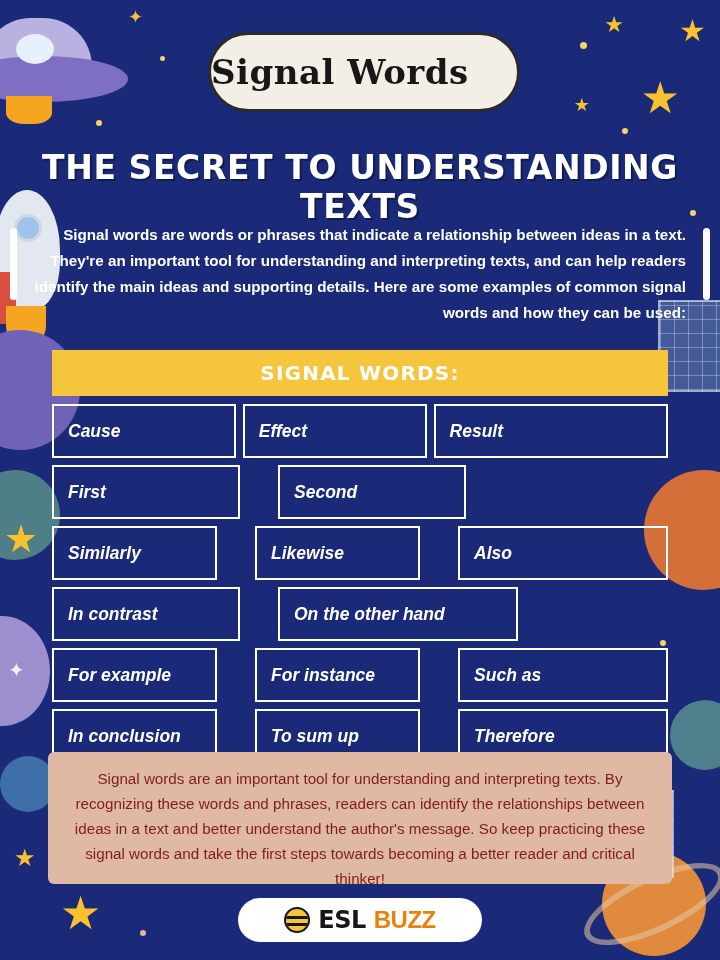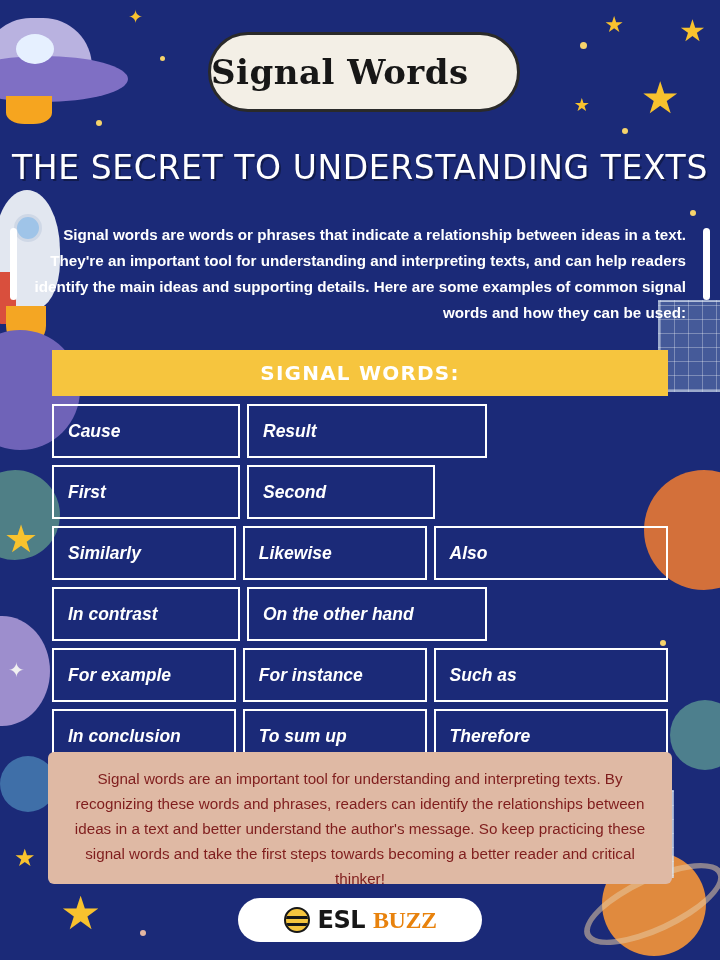--- a/index.html
+++ b/index.html
@@ -76,21 +76,21 @@
     color: #171717;
     letter-spacing: .5px;
   }
 
   .subtitle {
     position: absolute;
     left: 0; top: 148px; width: 720px;
     text-align: center;
     color: #ffffff;
     font-family: "DejaVu Sans", sans-serif;
-    font-weight: 400;
+    font-weight: 700;
     font-size: 33px;
     letter-spacing: .6px;
     text-shadow: 2px 2px 0 rgba(0,0,0,.35);
     z-index: 6;
   }
 
   .intro {
     position: absolute;
     left: 34px; top: 222px; width: 652px;
     color: #ffffff;
@@ -139,21 +139,21 @@
     padding-left: 14px;
     color: #ffffff;
     font-weight: 700;
     font-size: 17.5px;
     overflow: hidden;
     white-space: nowrap;
   }
   .cell.c0 { width: 188px; }
   .cell.c1 { width: 188px; margin-left: 7px; }
   .cell.c2 { width: 240px; margin-left: 7px; }
-  .table-row + .table-row { margin-top: 7px; }
+  .table-row + .table-row { margin-top: 7px; gap: 31px; }
   .table-row.first { margin-top: 8px; }
 
   
   .conclusion {
     position: absolute;
     left: 48px; top: 752px;
     width: 624px; height: 132px;
     background: #dfb9a4;
     border-radius: 6px;
     padding: 14px 20px 0 20px;
@@ -192,21 +192,21 @@
     height: 3px; background: #171717;
   }
   .logo-mark::before { top: 7px; }
   .logo-mark::after { top: 14px; }
   .logo-esl {
     font-family: "DejaVu Sans", sans-serif;
     font-weight: 700; font-size: 24px; color: #171717;
     letter-spacing: -.5px;
   }
   .logo-buzz {
-    font-family: Liberation Serif, serif;
+    font-family: Liberation Sans, sans-serif;
     font-weight: 700; font-size: 24px; color: #e8820c;
     letter-spacing: -.5px;
   }
 </style>
 </head>
 <body>
 
 <div id="poster">
 
   <div>
@@ -267,20 +267,21 @@
   <div class="intro-bar right"></div>
   <div class="intro">Signal words are words or phrases that indicate a relationship between ideas in a text. They're an important tool for understanding and interpreting texts, and can help readers identify the main ideas and supporting details. Here are some examples of common signal words and how they can be used:</div>
 
   <div class="table-wrap">
     <div class="table-head">
       <span>SIGNAL WORDS:</span>
     </div>
 
     <div class="table-row first">
       <div class="cell c0">Cause</div>
+      <div class="cell c1">Effect</div>
       <div class="cell c2">Result</div>
     </div>
     <div class="table-row">
       <div class="cell c0">First</div>
       <div class="cell c1">Second</div>
     </div>
     <div class="table-row">
       <div class="cell c0">Similarly</div>
       <div class="cell c1">Likewise</div>
       <div class="cell c2">Also</div>

